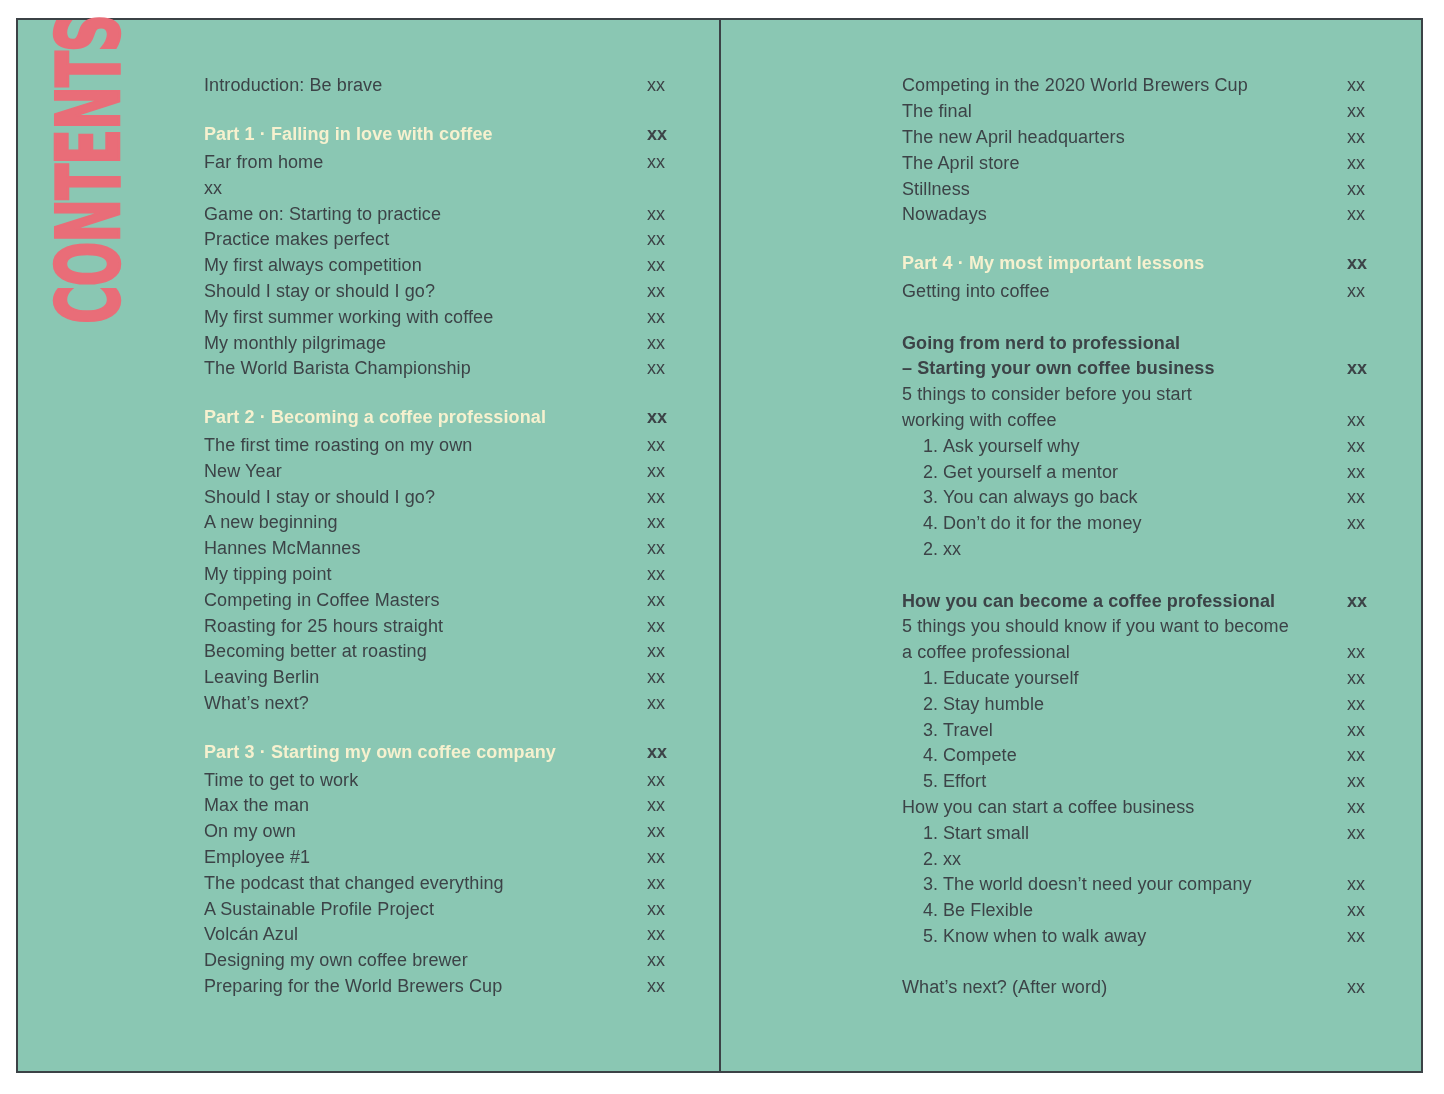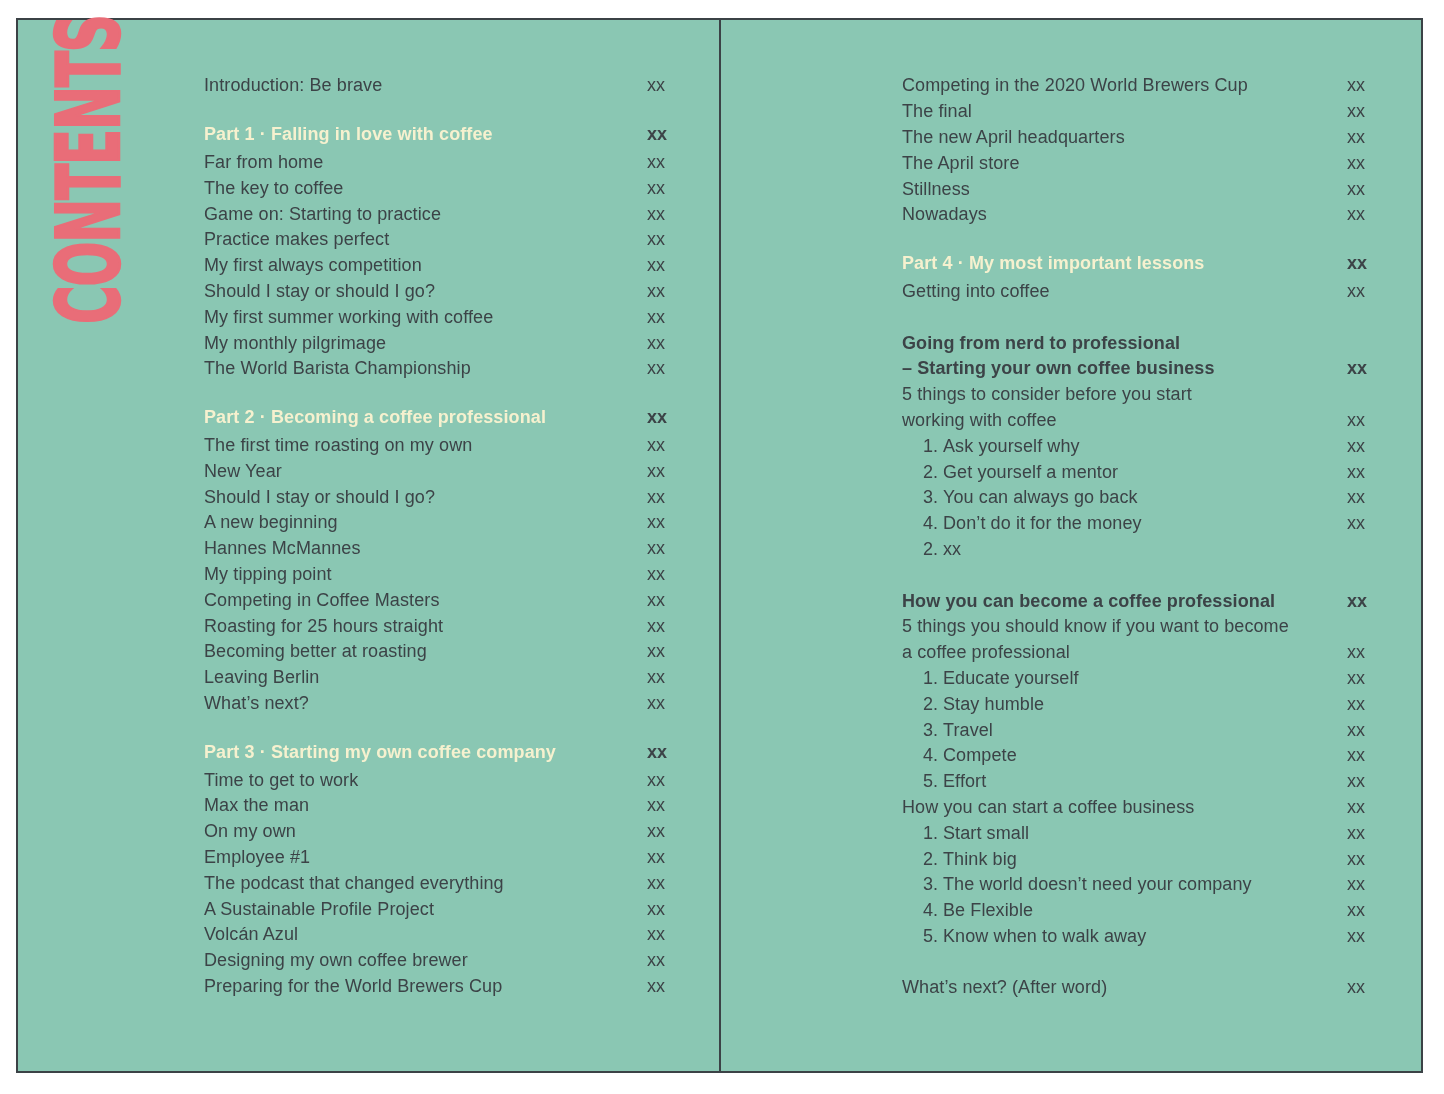--- a/index.html
+++ b/index.html
@@ -64,21 +64,20 @@
       <div class="sp-part"></div>
       <div class="row part">
         <span class="label">Part 1 · Falling in love with coffee</span>
         <span class="page">xx</span>
       </div>
       <div class="row normal">
         <span class="label">Far from home</span>
         <span class="page">xx</span>
       </div>
       <div class="row normal">
-        <span class="label">The key to coffee</span>
         <span class="page">xx</span>
       </div>
       <div class="row normal">
         <span class="label">Game on: Starting to practice</span>
         <span class="page">xx</span>
       </div>
       <div class="row normal">
         <span class="label">Practice makes perfect</span>
         <span class="page">xx</span>
       </div>
@@ -313,21 +312,20 @@
         <span class="label">How you can start a coffee business</span>
         <span class="page">xx</span>
       </div>
       <div class="row numbered">
         <span class="num">1.</span>
         <span class="label">Start small</span>
         <span class="page">xx</span>
       </div>
       <div class="row numbered">
         <span class="num">2.</span>
-        <span class="label">Think big</span>
         <span class="page">xx</span>
       </div>
       <div class="row numbered">
         <span class="num">3.</span>
         <span class="label">The world doesn’t need your company</span>
         <span class="page">xx</span>
       </div>
       <div class="row numbered">
         <span class="num">4.</span>
         <span class="label">Be Flexible</span>

